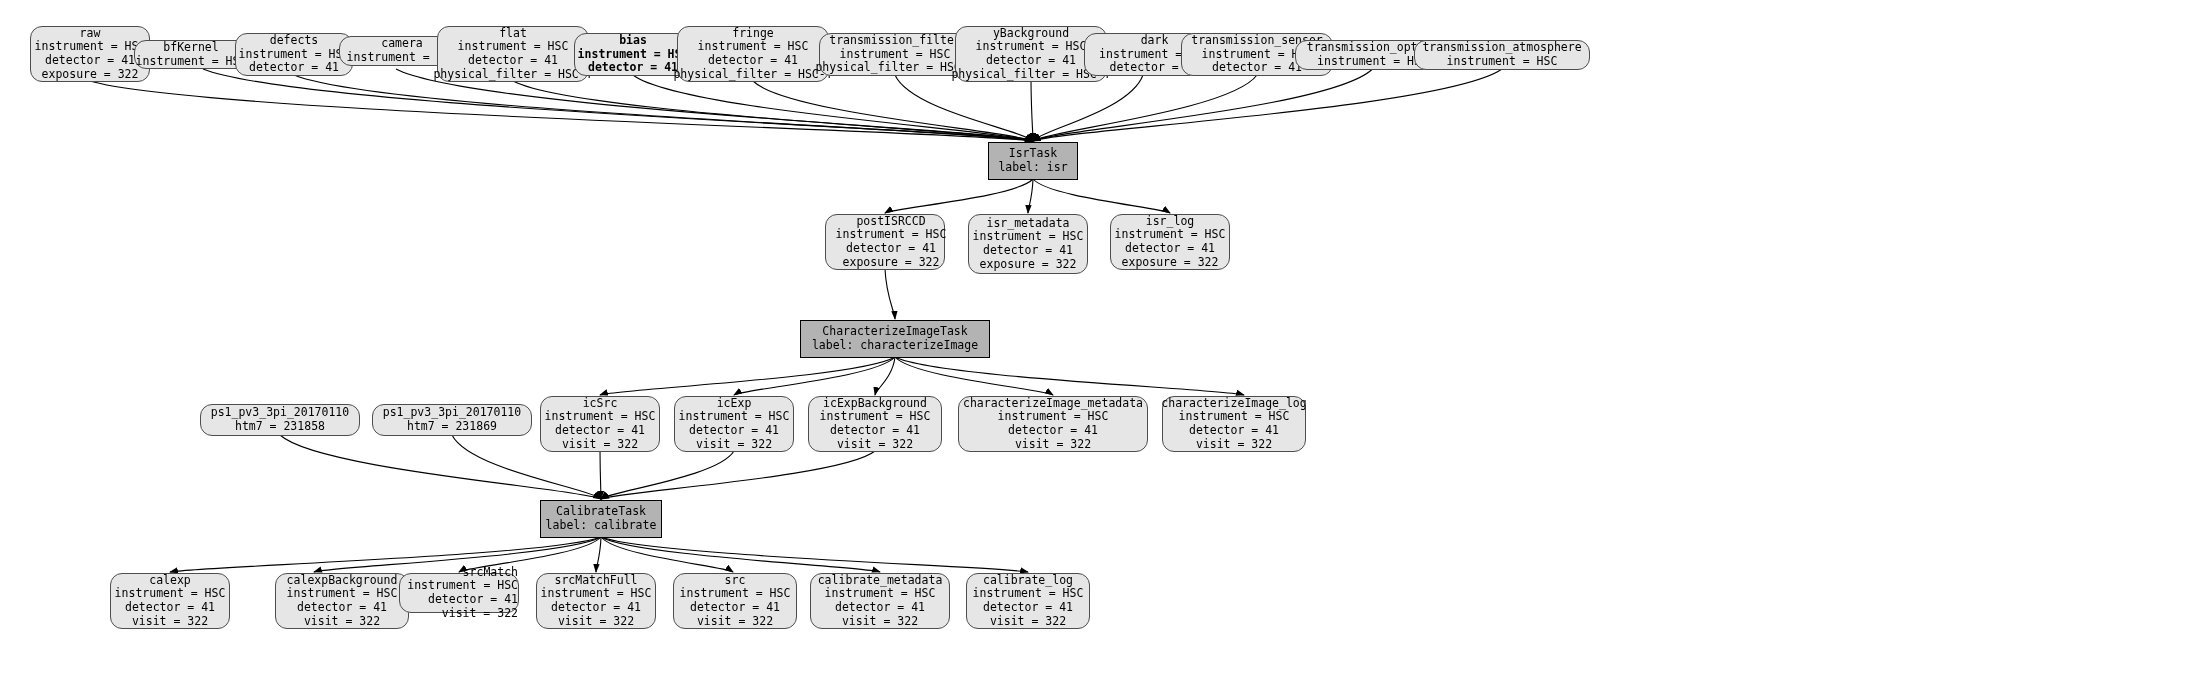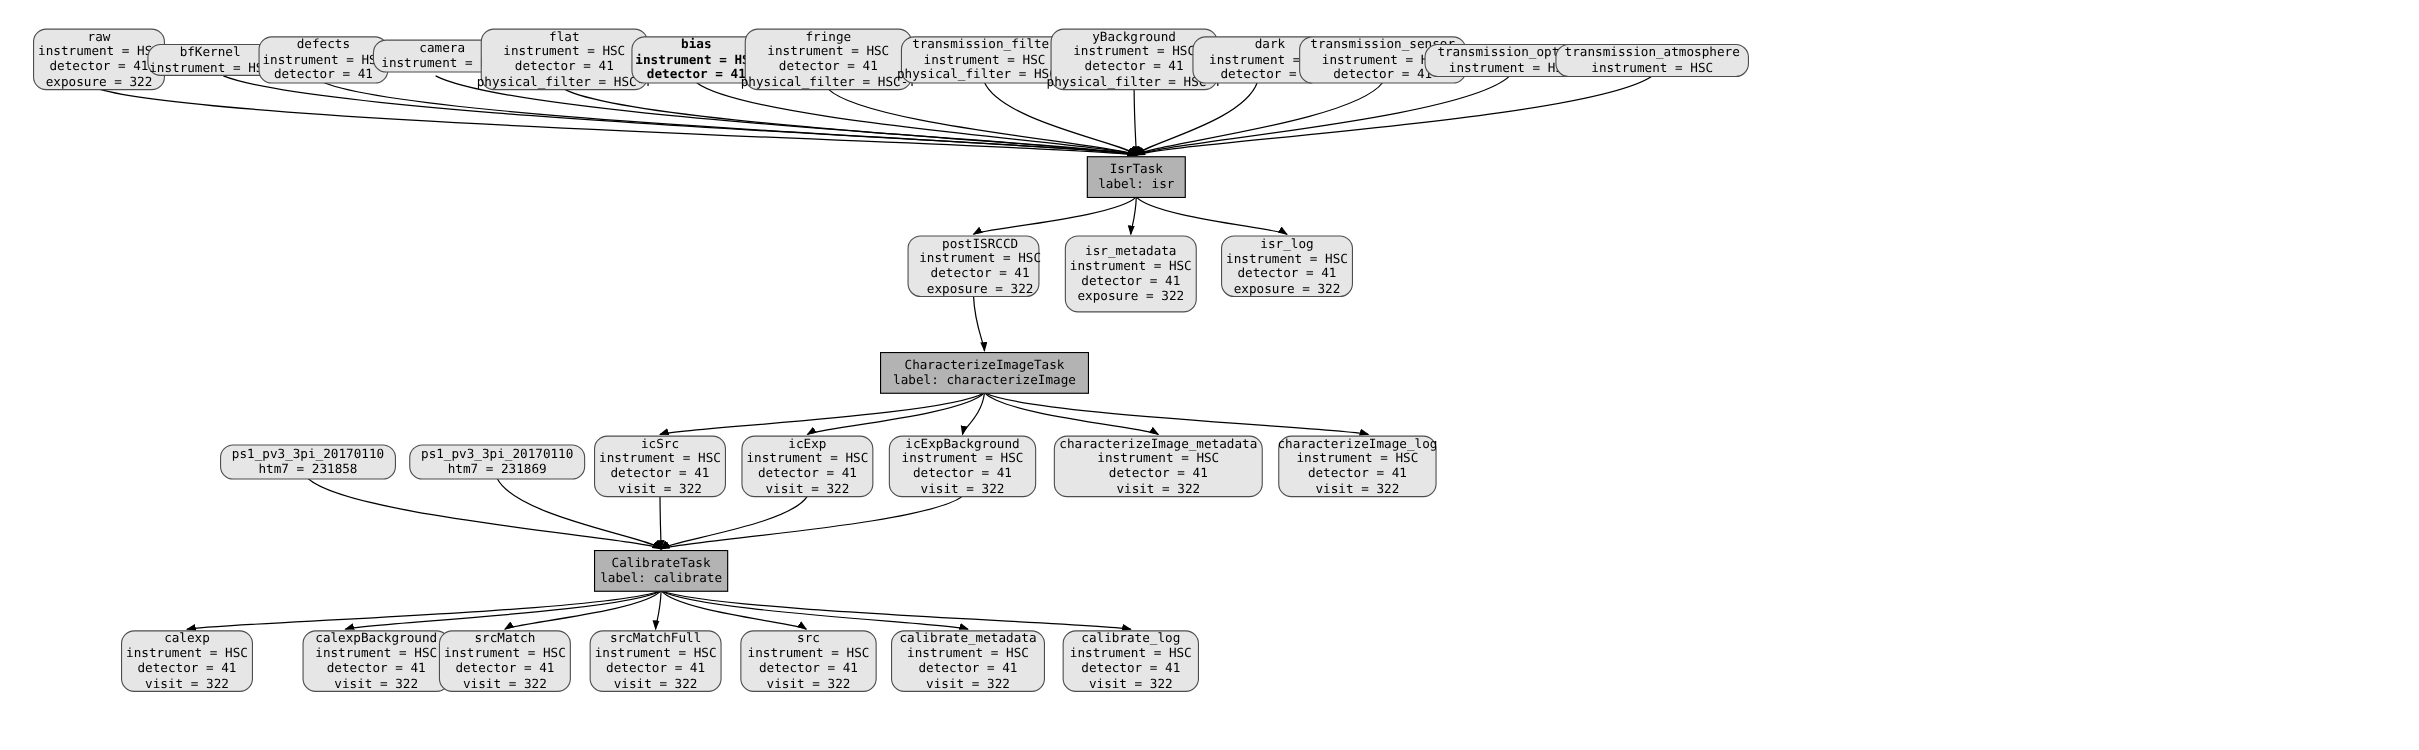--- a/index.html
+++ b/index.html
@@ -114,32 +114,32 @@
       <div class="node dataset" style="left: 574px; top: 33px; width: 118px; height: 43px; font-weight: bold;"><span class="title">bias</span><span class="attr">instrument = HSC</span><span class="attr">detector = 41</span></div>
       <div class="node dataset" style="left: 677px; top: 26px; width: 152px; height: 56px;"><span class="title">fringe</span><span class="attr">instrument = HSC</span><span class="attr">detector = 41</span><span class="attr">physical_filter = HSC-Y</span></div>
       <div class="node dataset" style="left: 819px; top: 33px; width: 152px; height: 43px;"><span class="title">transmission_filter</span><span class="attr">instrument = HSC</span><span class="attr">physical_filter = HSC-Y</span></div>
       <div class="node dataset" style="left: 955px; top: 26px; width: 152px; height: 56px;"><span class="title">yBackground</span><span class="attr">instrument = HSC</span><span class="attr">detector = 41</span><span class="attr">physical_filter = HSC-Y</span></div>
       <div class="node dataset" style="left: 1084px; top: 33px; width: 118px; height: 43px; padding-left: 23px;"><span class="title">dark</span><span class="attr">instrument = HSC</span><span class="attr">detector = 41</span></div>
       <div class="node dataset" style="left: 1181px; top: 33px; width: 152px; height: 43px;"><span class="title">transmission_sensor</span><span class="attr">instrument = HSC</span><span class="attr">detector = 41</span></div>
       <div class="node dataset" style="left: 1295px; top: 40px; width: 155px; height: 30px;"><span class="title">transmission_optics</span><span class="attr">instrument = HSC</span></div>
       <div class="node dataset" style="left: 1414px; top: 40px; width: 176px; height: 30px;"><span class="title">transmission_atmosphere</span><span class="attr">instrument = HSC</span></div>
       <div class="node task" style="left: 988px; top: 142px; width: 90px; height: 38px;"><span class="title">IsrTask</span><span class="attr">label: isr</span></div>
       <div class="node dataset" style="left: 825px; top: 214px; width: 120px; height: 56px; padding-left: 12px;"><span class="title">postISRCCD</span><span class="attr">instrument = HSC</span><span class="attr">detector = 41</span><span class="attr">exposure = 322</span></div>
-      <div class="node dataset" style="left: 968px; top: 214px; width: 120px; height: 70px;"><span class="title">isr_metadata</span><span class="attr">instrument = HSC</span><span class="attr">detector = 41</span><span class="attr">exposure = 322</span></div>
-      <div class="node dataset" style="left: 1110px; top: 214px; width: 120px; height: 56px; justify-content: space-between;"><span class="title">isr_log</span><span class="attr">instrument = HSC</span><span class="attr">detector = 41</span><span class="attr">exposure = 322</span></div>
+      <div class="node dataset" style="left: 968px; top: 214px; width: 120px; height: 60px;"><span class="title">isr_metadata</span><span class="attr">instrument = HSC</span><span class="attr">detector = 41</span><span class="attr">exposure = 322</span></div>
+      <div class="node dataset" style="left: 1110px; top: 214px; width: 120px; height: 56px;"><span class="title">isr_log</span><span class="attr">instrument = HSC</span><span class="attr">detector = 41</span><span class="attr">exposure = 322</span></div>
       <div class="node task" style="left: 800px; top: 320px; width: 190px; height: 38px;"><span class="title">CharacterizeImageTask</span><span class="attr">label: characterizeImage</span></div>
       <div class="node dataset" style="left: 200px; top: 404px; width: 160px; height: 32px;"><span class="title">ps1_pv3_3pi_20170110</span><span class="attr">htm7 = 231858</span></div>
       <div class="node dataset" style="left: 372px; top: 404px; width: 160px; height: 32px;"><span class="title">ps1_pv3_3pi_20170110</span><span class="attr">htm7 = 231869</span></div>
       <div class="node dataset" style="left: 540px; top: 396px; width: 120px; height: 56px;"><span class="title">icSrc</span><span class="attr">instrument = HSC</span><span class="attr">detector = 41</span><span class="attr">visit = 322</span></div>
       <div class="node dataset" style="left: 674px; top: 396px; width: 120px; height: 56px;"><span class="title">icExp</span><span class="attr">instrument = HSC</span><span class="attr">detector = 41</span><span class="attr">visit = 322</span></div>
       <div class="node dataset" style="left: 808px; top: 396px; width: 134px; height: 56px;"><span class="title">icExpBackground</span><span class="attr">instrument = HSC</span><span class="attr">detector = 41</span><span class="attr">visit = 322</span></div>
       <div class="node dataset" style="left: 958px; top: 396px; width: 190px; height: 56px;"><span class="title">characterizeImage_metadata</span><span class="attr">instrument = HSC</span><span class="attr">detector = 41</span><span class="attr">visit = 322</span></div>
       <div class="node dataset" style="left: 1162px; top: 396px; width: 144px; height: 56px;"><span class="title">characterizeImage_log</span><span class="attr">instrument = HSC</span><span class="attr">detector = 41</span><span class="attr">visit = 322</span></div>
       <div class="node task" style="left: 540px; top: 500px; width: 122px; height: 38px;"><span class="title">CalibrateTask</span><span class="attr">label: calibrate</span></div>
       <div class="node dataset" style="left: 110px; top: 573px; width: 120px; height: 56px;"><span class="title">calexp</span><span class="attr">instrument = HSC</span><span class="attr">detector = 41</span><span class="attr">visit = 322</span></div>
       <div class="node dataset" style="left: 247px; top: 573px; width: 134px; height: 56px; margin-left: 28px;"><span class="title">calexpBackground</span><span class="attr">instrument = HSC</span><span class="attr">detector = 41</span><span class="attr">visit = 322</span></div>
-      <div class="node dataset" style="left: 399px; top: 573px; width: 120px; height: 56px;"><span class="title">srcMatch</span><span class="attr">instrument = HSC</span><span class="attr">detector = 41</span><span class="attr">visit = 322</span></div>
+      <div class="node dataset" style="left: 399px; top: 573px; width: 120px; height: 40px; align-items: flex-end;"><span class="title">srcMatch</span><span class="attr">instrument = HSC</span><span class="attr">detector = 41</span><span class="attr">visit = 322</span></div>
       <div class="node dataset" style="left: 536px; top: 573px; width: 120px; height: 56px;"><span class="title">srcMatchFull</span><span class="attr">instrument = HSC</span><span class="attr">detector = 41</span><span class="attr">visit = 322</span></div>
       <div class="node dataset" style="left: 673px; top: 573px; width: 124px; height: 56px;"><span class="title">src</span><span class="attr">instrument = HSC</span><span class="attr">detector = 41</span><span class="attr">visit = 322</span></div>
       <div class="node dataset" style="left: 810px; top: 573px; width: 140px; height: 56px;"><span class="title">calibrate_metadata</span><span class="attr">instrument = HSC</span><span class="attr">detector = 41</span><span class="attr">visit = 322</span></div>
       <div class="node dataset" style="left: 966px; top: 573px; width: 124px; height: 56px;"><span class="title">calibrate_log</span><span class="attr">instrument = HSC</span><span class="attr">detector = 41</span><span class="attr">visit = 322</span></div>
     </div>
 </div>
 
 </body></html>

